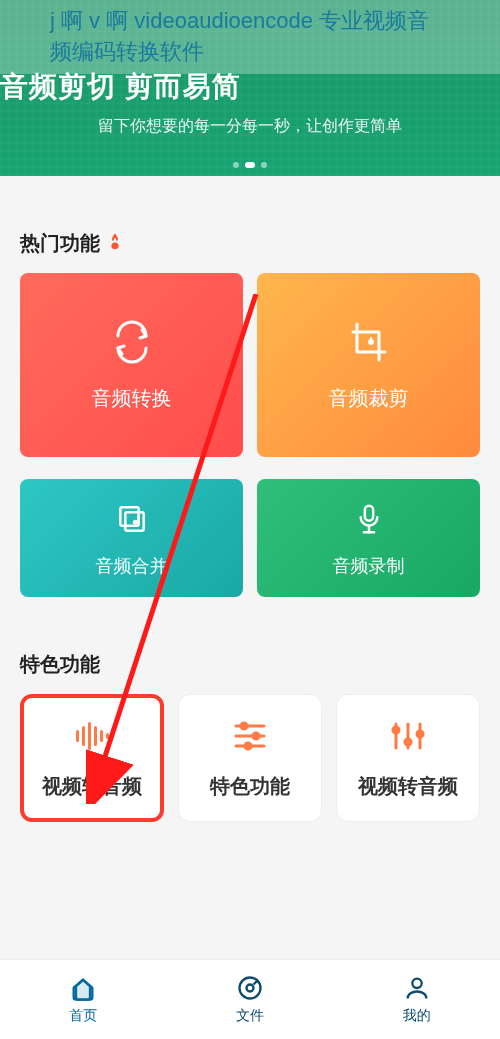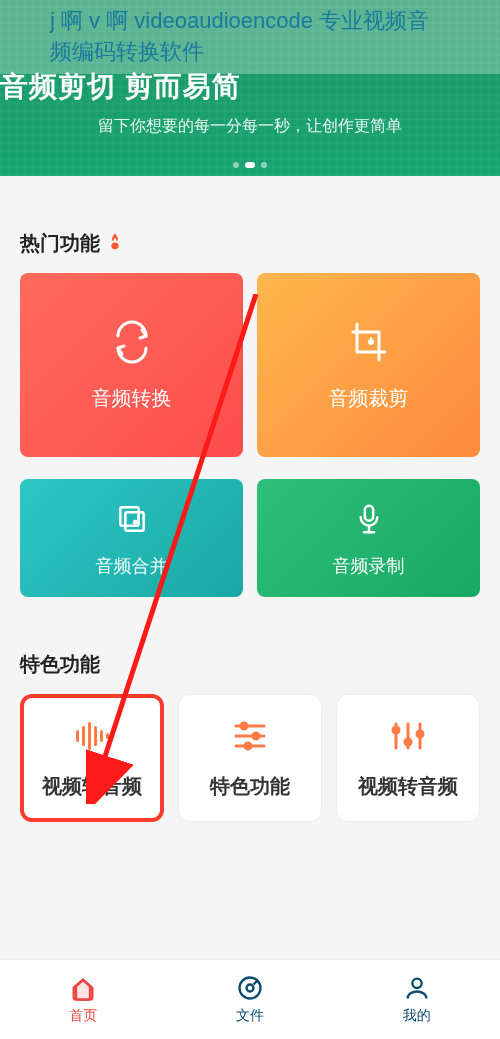--- a/index.html
+++ b/index.html
@@ -147,21 +147,21 @@
     .tab {
       flex: 1;
       display: flex;
       flex-direction: column;
       align-items: center;
       justify-content: center;
       gap: 2px;
       font-size: 14px;
       color: #0c4a6e;
     }
-    .tab.active { color: #ef4444; }
+    .tab.active { color: #0369a1; }
     .tab-icon { width: 28px; height: 28px; }
   </style>
 </head>
 <body>
 
 <div class="header-title">j 啊 v 啊 videoaudioencode 专业视频音频编码转换软件</div>
 
 <div class="banner">
   <div class="banner-title">音频剪切 剪而易简</div>
   <div class="banner-sub">留下你想要的每一分每一秒，让创作更简单</div>

